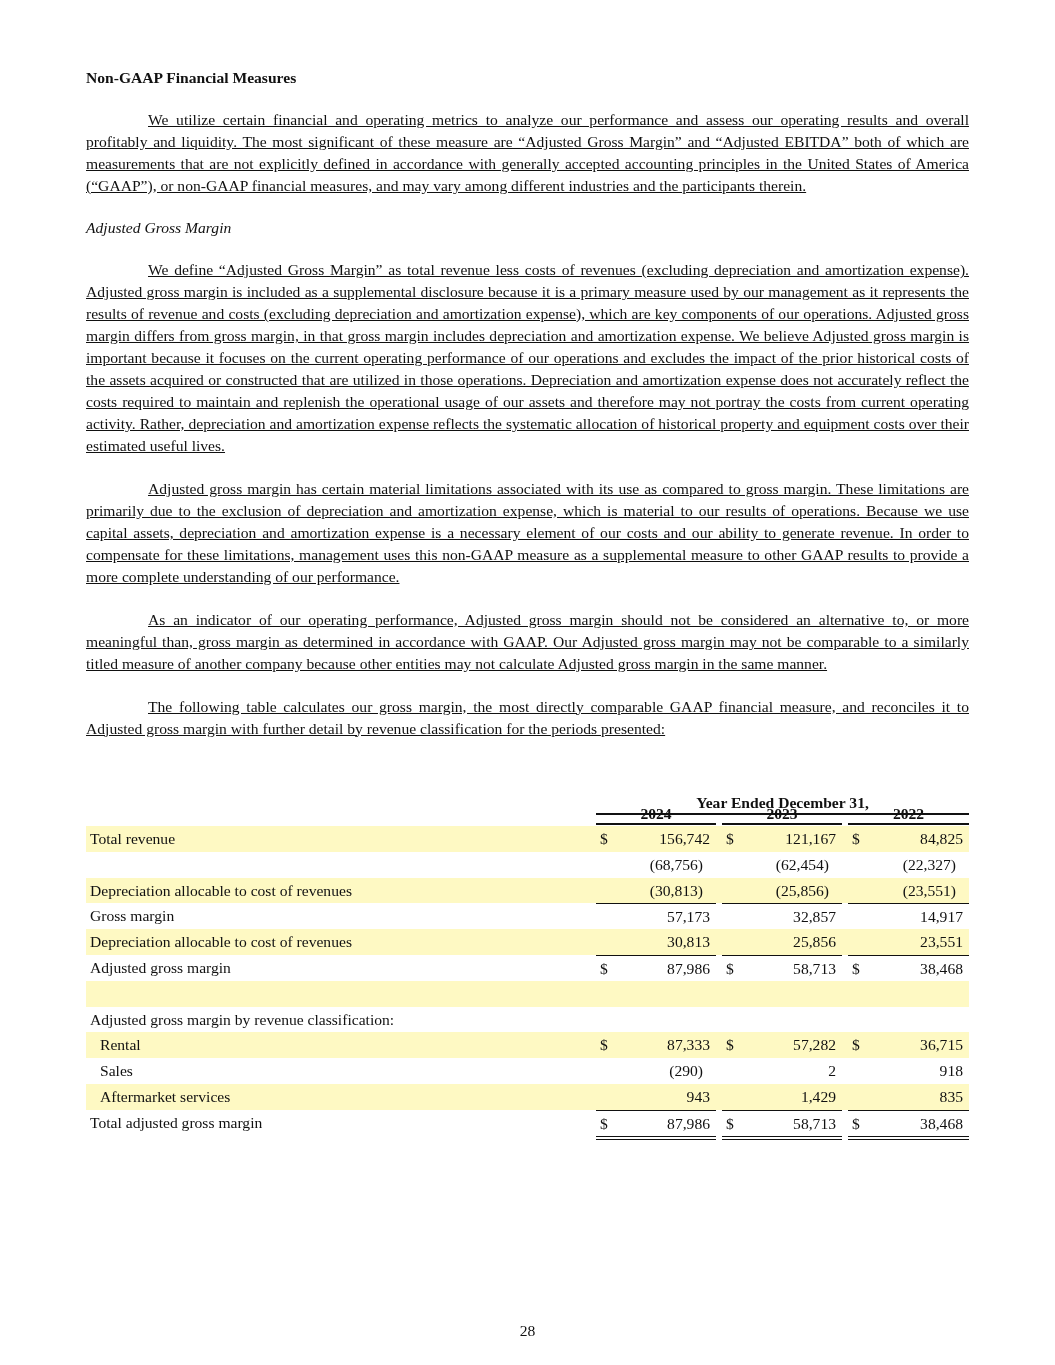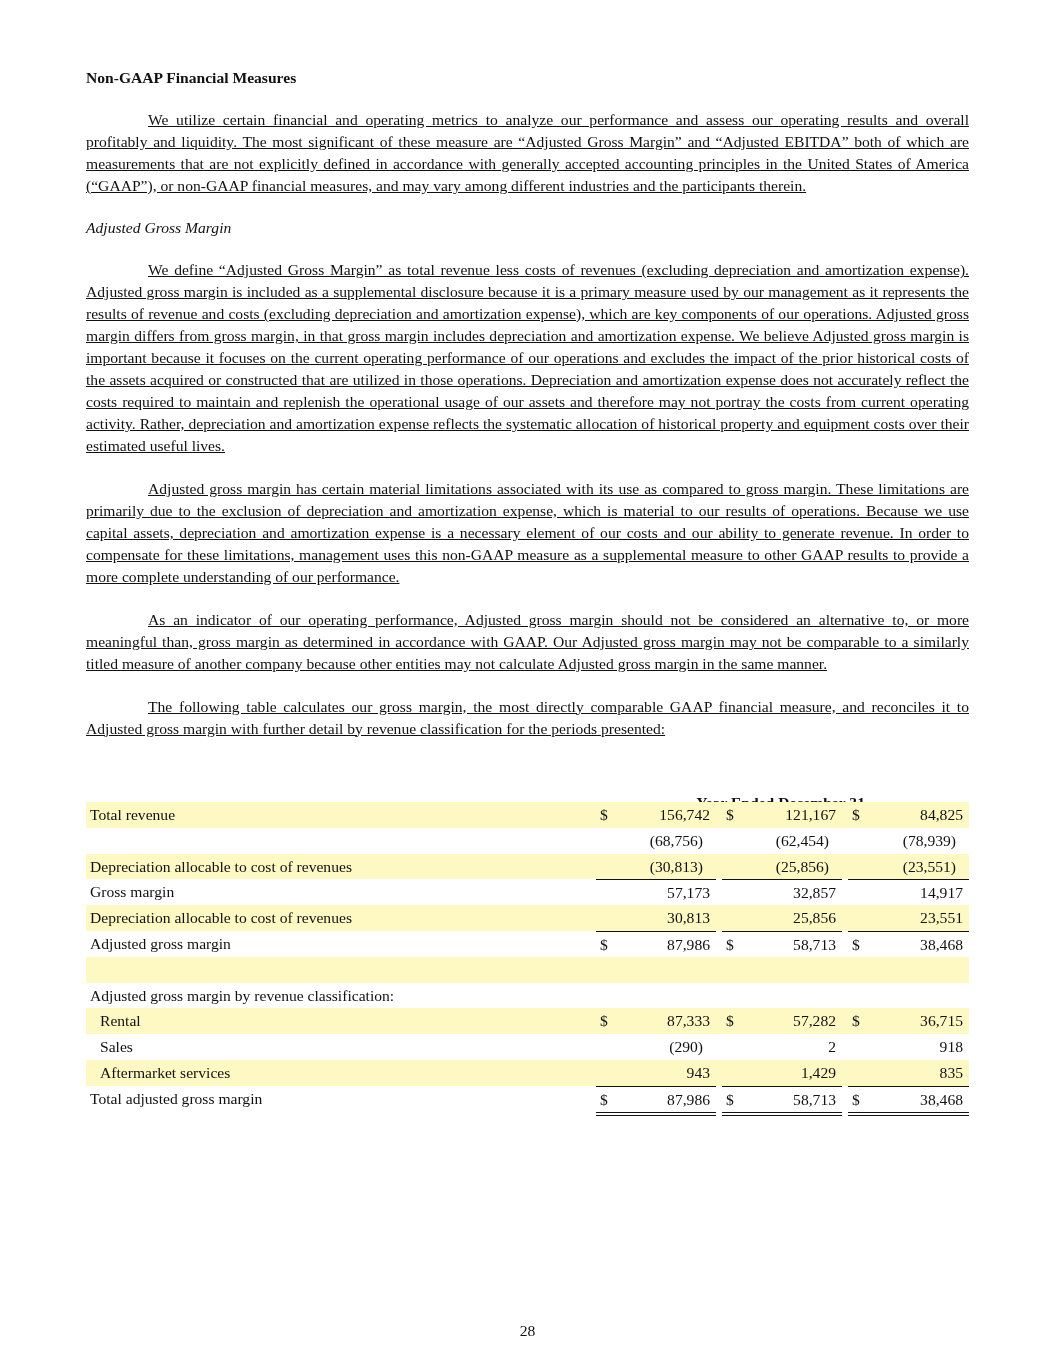--- a/index.html
+++ b/index.html
@@ -69,20 +69,25 @@
   <div class="gap"></div>
   <p class="para">As an indicator of our operating performance, Adjusted gross margin should not be considered an alternative to, or more meaningful than, gross margin as determined in accordance with GAAP. Our Adjusted gross margin may not be comparable to a similarly titled measure of another company because other entities may not calculate Adjusted gross margin in the same manner.</p>
   <div class="gap"></div>
   <p class="para">The following table calculates our gross margin, the most directly comparable GAAP financial measure, and reconciles it to Adjusted gross margin with further detail by revenue classification for the periods presented:</p>
 </div>
 
 <div class="fin-table">
   <div class="hdr-row">
     <div class="hdr-span">Year Ended December 31,</div>
   </div>
+  <div class="year-row">
+    <div class="year-cell c0">2024</div>
+    <div class="year-cell c1">2023</div>
+    <div class="year-cell c2">2022</div>
+  </div>
 
   <div class="trow shade">
     <span class="label">Total revenue</span>
     <div class="vcell c0">
         <span class="cur">$</span>
         <span class="num">156,742</span>
       </div>
     <div class="vcell c1">
         <span class="cur">$</span>
         <span class="num">121,167</span>
@@ -94,21 +99,21 @@
   </div>
 
   <div class="trow">
     <div class="vcell c0 paren">
         <span class="num">(68,756)</span>
       </div>
     <div class="vcell c1 paren">
         <span class="num">(62,454)</span>
       </div>
     <div class="vcell c2 paren">
-        <span class="num">(78,939)</span>
+        <span class="num">(22,327)</span>
       </div>
   </div>
 
   <div class="trow shade">
     <span class="label">Depreciation allocable to cost of revenues</span>
     <div class="vcell c0 paren">
         <span class="num">(30,813)</span>
       </div>
     <div class="vcell c1 paren">
         <span class="num">(25,856)</span>

